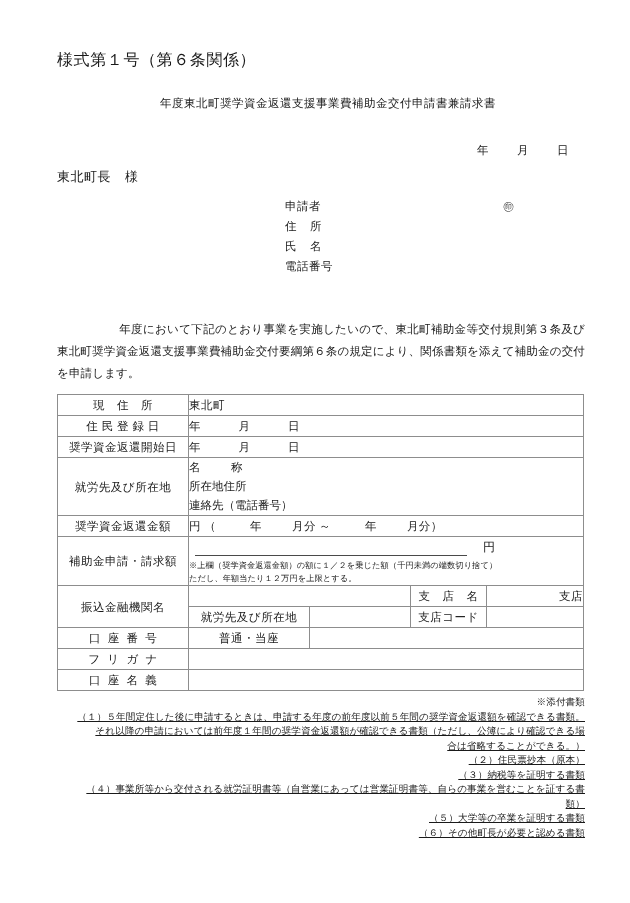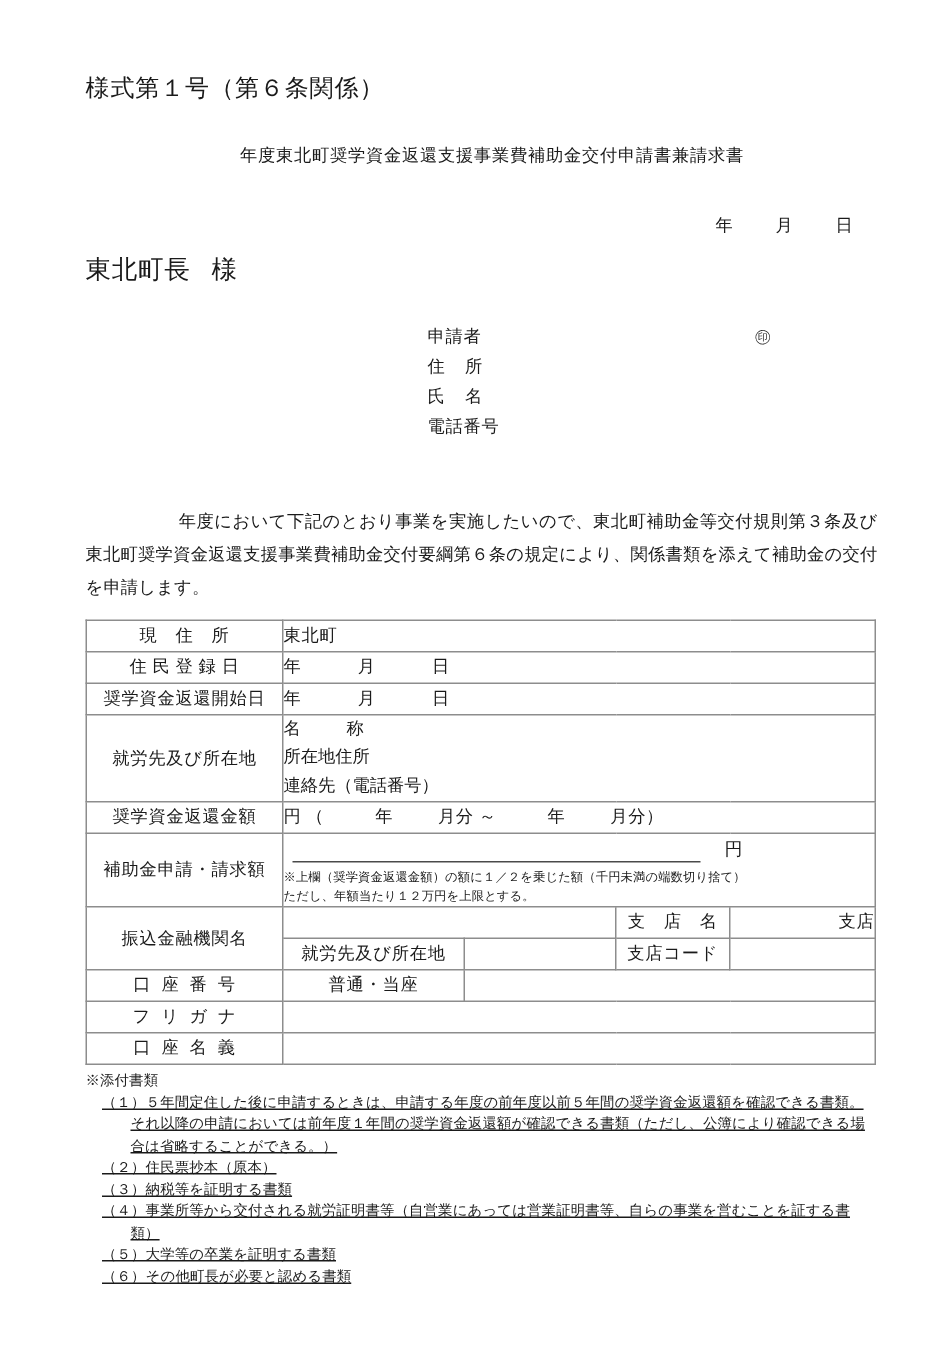--- a/index.html
+++ b/index.html
@@ -37,23 +37,23 @@
     padding-left: 14px;
   }
   .date-line {
     font-size: 11.5px;
     text-align: right;
     letter-spacing: 0.5px;
     margin: 0 16px 10px 0;
   }
   .date-line .sp { display: inline-block; width: 28px; }
   .addressee {
-    font-size: 17px;
-    letter-spacing: 0.5px;
-    margin: 0 0 24px 0;
+    font-size: 13px;
+    letter-spacing: 0.5px;
+    margin: 0 0 10px 0;
   }
   .addressee .gap { display: inline-block; width: 14px; }
 
   
   .applicant {
     margin: 0 0 0 228px;
     font-size: 11.5px;
     line-height: 20px;
   }
   .applicant .row {
@@ -182,20 +182,21 @@
     line-height: 20px;
     letter-spacing: 0.5px;
   }
 
   
   .attach {
     margin-top: 4px;
     font-size: 9.6px;
     line-height: 14.5px;
     letter-spacing: 0.1px;
+    text-align: right;
   }
   .attach-title { margin: 0 0 0 0; }
   .attach li {
     list-style: none;
     margin: 0;
     padding: 0 0 0 30px;
     text-indent: -19px;
     text-decoration: underline;
   }
   .attach ul { margin: 0; padding: 0; }

